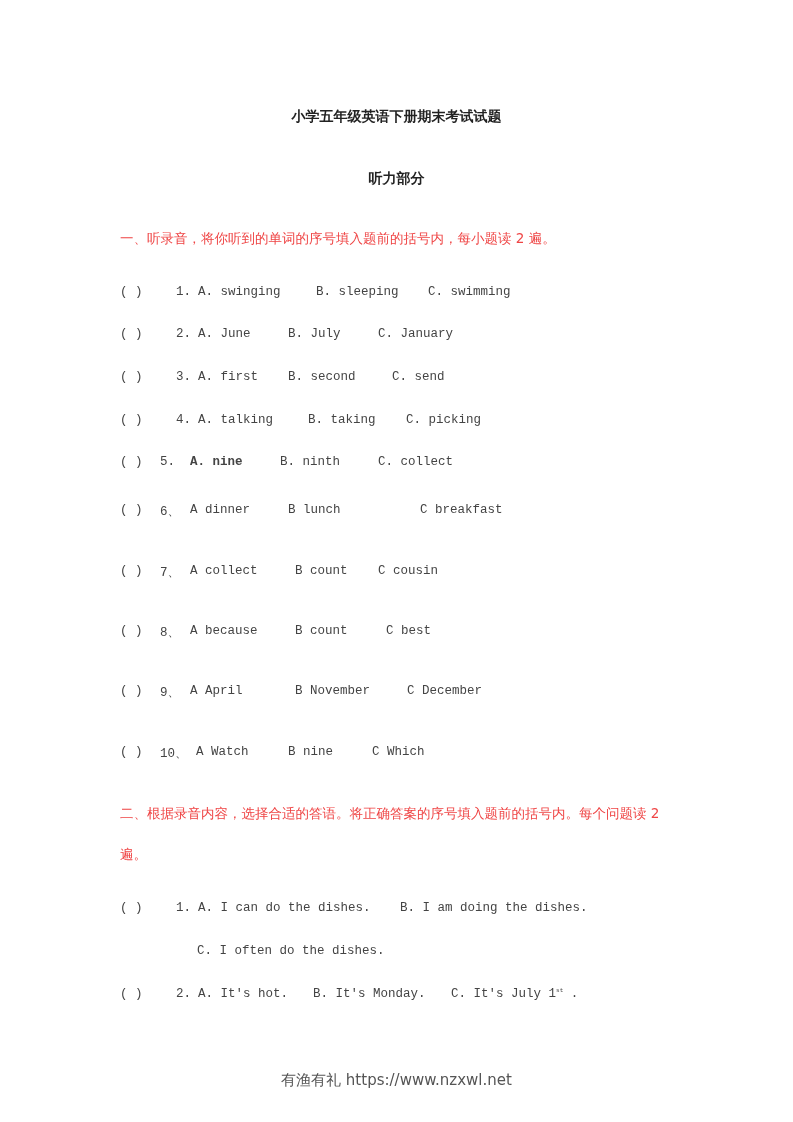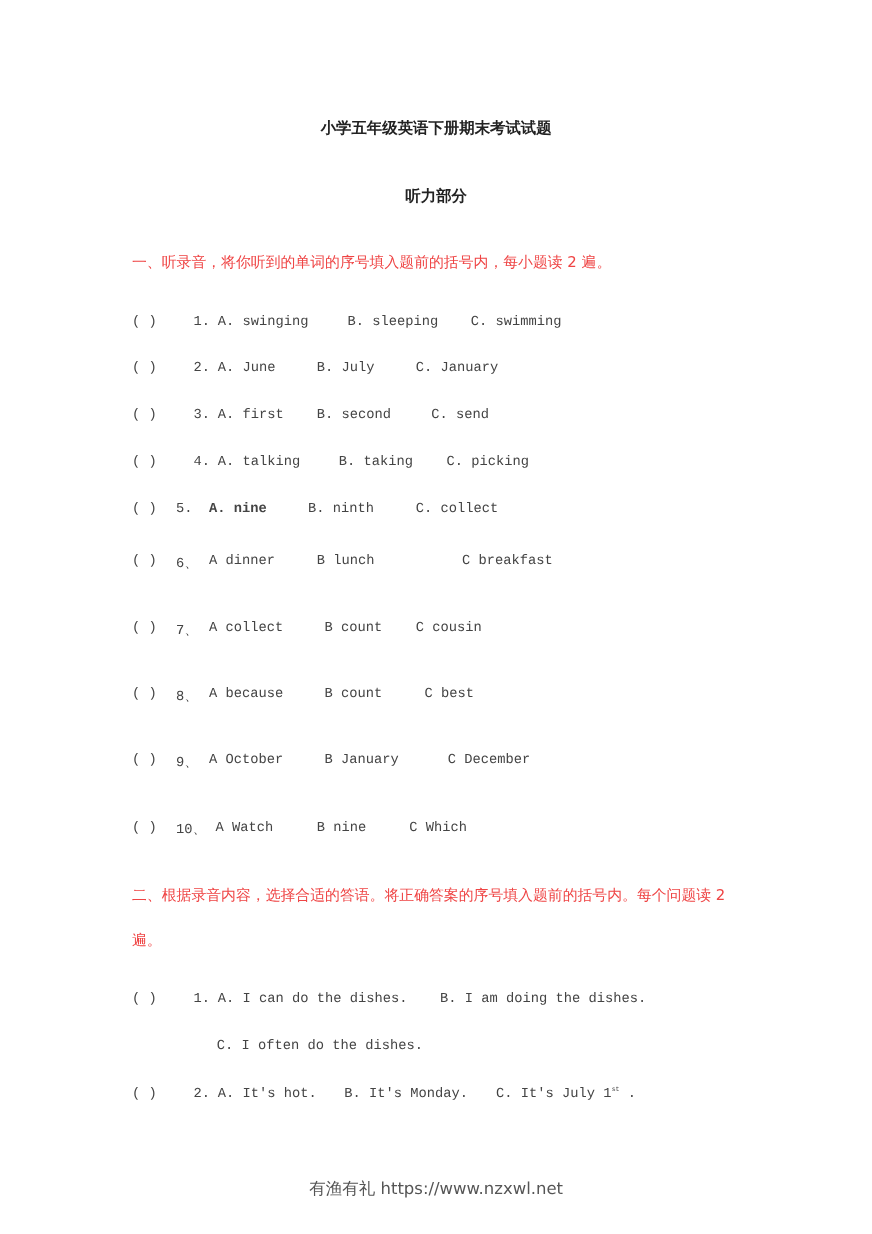--- a/index.html
+++ b/index.html
@@ -74,22 +74,22 @@
   <div class="row" style="top:624px;">
     <span style="left:0;">(      )</span>
     <span style="left:40px;">8、</span>
     <span style="left:70px;">A because</span>
     <span style="left:175px;">B count</span>
     <span style="left:266px;">C best</span>
   </div>
   <div class="row" style="top:684px;">
     <span style="left:0;">(      )</span>
     <span style="left:40px;">9、</span>
-    <span style="left:70px;">A October</span>
-    <span style="left:175px;">B January</span>
+    <span style="left:70px;">A April</span>
+    <span style="left:175px;">B November</span>
     <span style="left:287px;">C December</span>
   </div>
   <div class="row" style="top:745px;">
     <span style="left:0;">(      )</span>
     <span style="left:40px;">10、</span>
     <span style="left:76px;">A Watch</span>
     <span style="left:168px;">B nine</span>
     <span style="left:252px;">C Which</span>
   </div>
 

